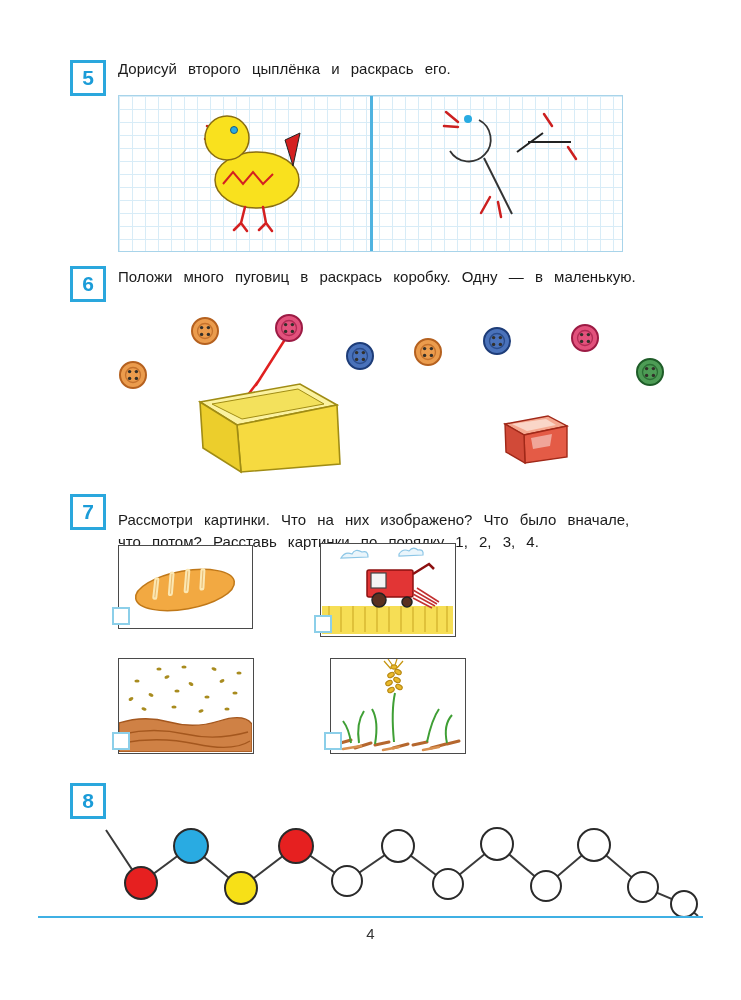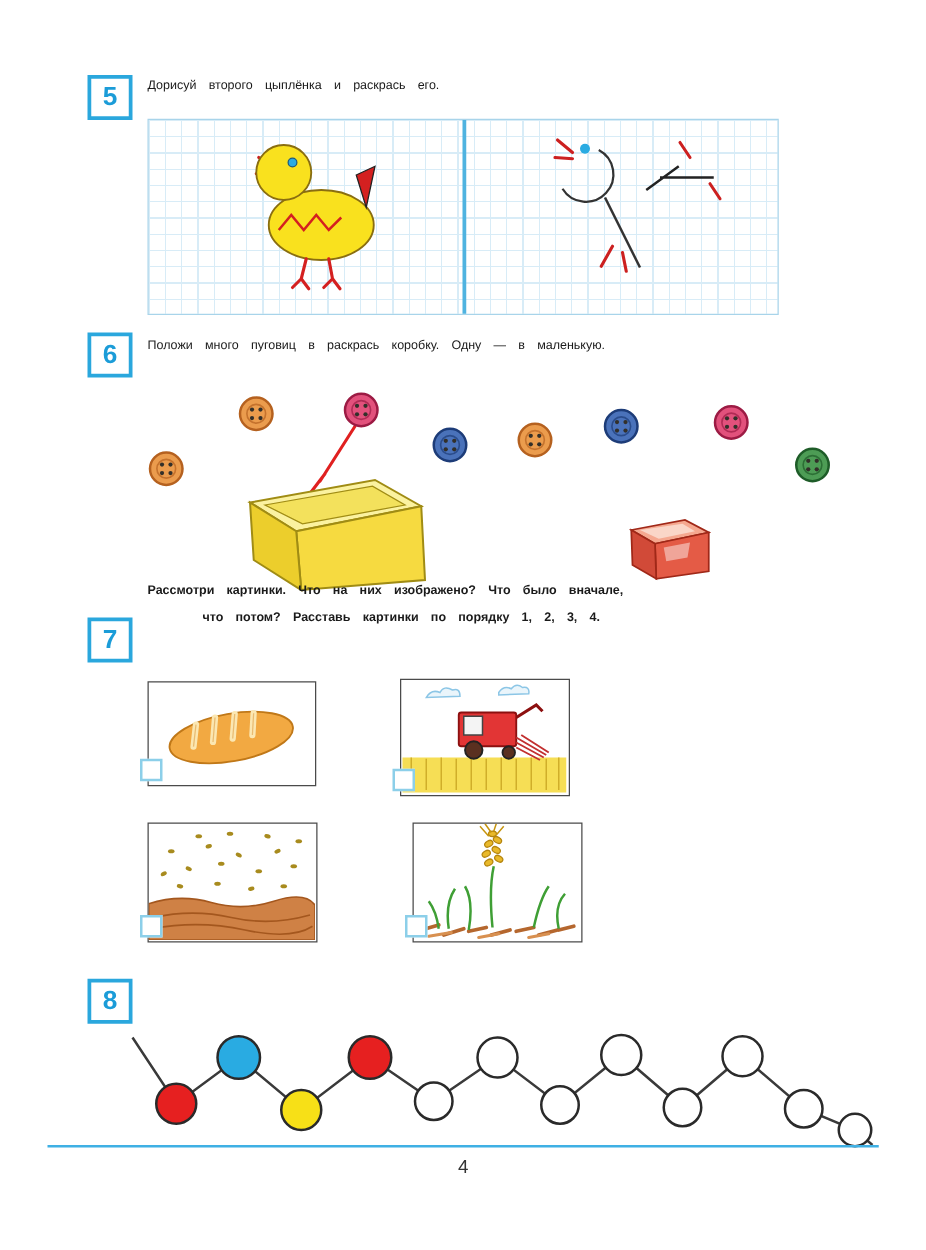--- a/index.html
+++ b/index.html
@@ -8,21 +8,21 @@
     background:#ffffff; overflow:hidden;
     font-family:"Liberation Sans", sans-serif; color:#1a1a1a;
   }
   .badge {
     position:absolute; width:30px; height:30px;
     border:3px solid #2aa7dd; color:#1b9cd8;
     font-weight:700; font-size:21px; line-height:30px; text-align:center;
     background:#fff; box-sizing:content-box;
   }
   .task-text {
-    position:absolute; margin:0; font-size:10px; line-height:22px;
+    position:absolute; margin:0; font-size:15px; line-height:22px;
     word-spacing:7px; white-space:nowrap; color:#1a1a1a;
   }
   .grid-panel {
     position:absolute; left:118px; top:95px; width:505px; height:157px;
     border:1px solid #a8d4ea; box-sizing:border-box;
     background-image:
       repeating-linear-gradient(to right, #d8ecf7 0, #d8ecf7 1px, transparent 1px, transparent 13px),
       repeating-linear-gradient(to bottom, #d8ecf7 0, #d8ecf7 1px, transparent 1px, transparent 13px);
   }
   .grid-divider {
@@ -164,23 +164,23 @@
           <circle r="7.5" fill="none" stroke="#1e5c28" stroke-width="1.3" opacity="0.7"></circle>
           <circle cx="-3.4" cy="-3.4" r="1.7" fill="#33302a"></circle>
           <circle cx="3.4" cy="-3.4" r="1.7" fill="#33302a"></circle>
           <circle cx="-3.4" cy="3.4" r="1.7" fill="#33302a"></circle>
           <circle cx="3.4" cy="3.4" r="1.7" fill="#33302a"></circle>
         </g>
       </g>
   </svg>
 
   <div class="badge" style="left:70px; top:494px;">7</div>
-  <p class="task-text" style="left:118px; top:462px;font-weight:bold;">
+  <p class="task-text" style="left:118px; top:509px;">
     <span style="display:block;">Рассмотри картинки. Что на них изображено? Что было вначале,</span>
-    <span style="display:block;margin-left:44px;">что потом? Расставь картинки по порядку 1, 2, 3, 4.</span>
+    <span style="display:block;">что потом? Расставь картинки по порядку 1, 2, 3, 4.</span>
   </p>
 
   <div class="pic" style="left:118px; top:545px; width:135px; height:84px;">
     <svg width="132" height="81" viewBox="0 0 132 81">
       <g transform="rotate(-10 66 44)">
         <ellipse cx="66" cy="44" rx="50" ry="19" fill="#f2a942" stroke="#c07818" stroke-width="1.5"></ellipse>
         <path d="M40,29 L35,46 M56,26 L51,45 M72,26 L67,45 M87,28 L83,45" stroke="#fbe7b2" stroke-width="5" stroke-linecap="round" fill="none"></path>
         <path d="M40,29 L35,46 M56,26 L51,45 M72,26 L67,45 M87,28 L83,45" stroke="#d89030" stroke-width="1" fill="none" opacity="0.5"></path>
       </g>
     </svg>

